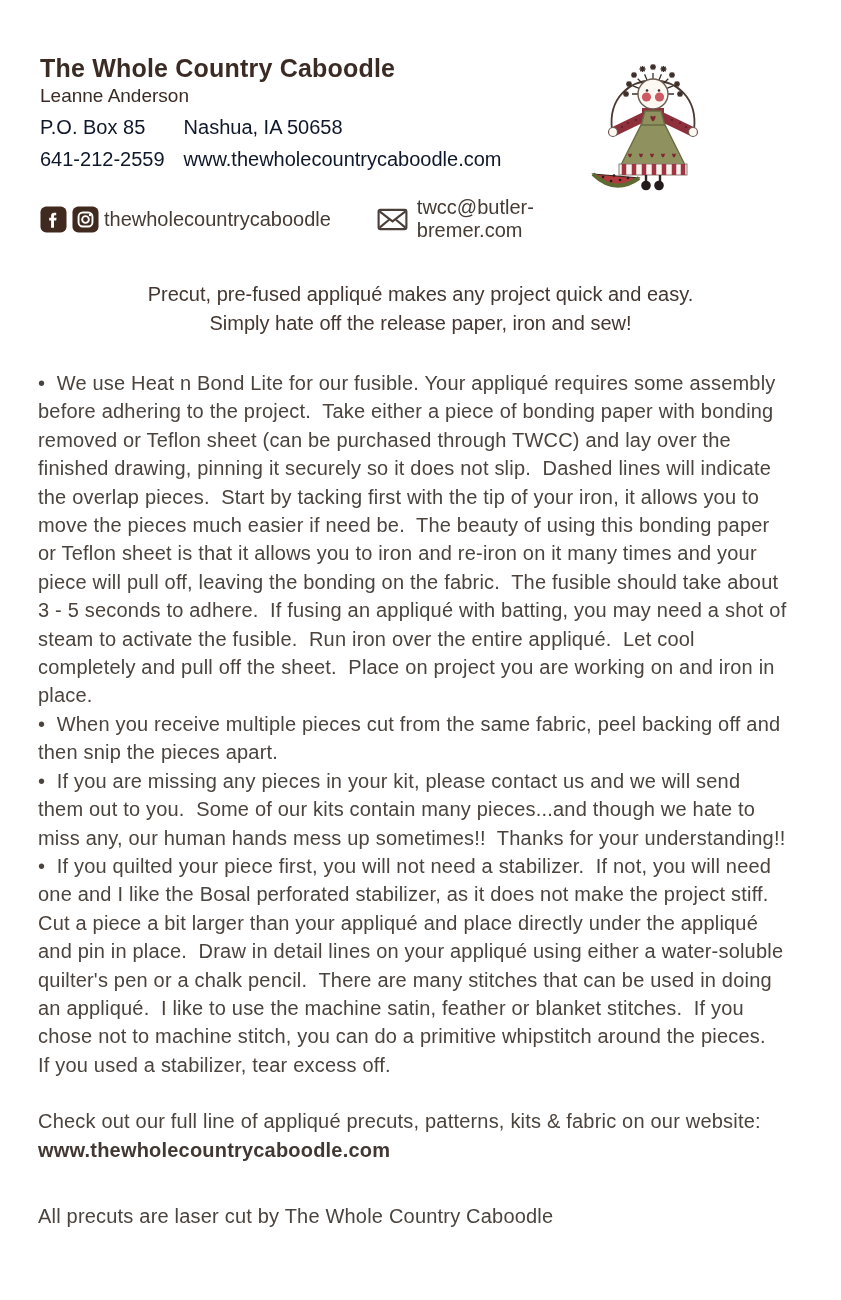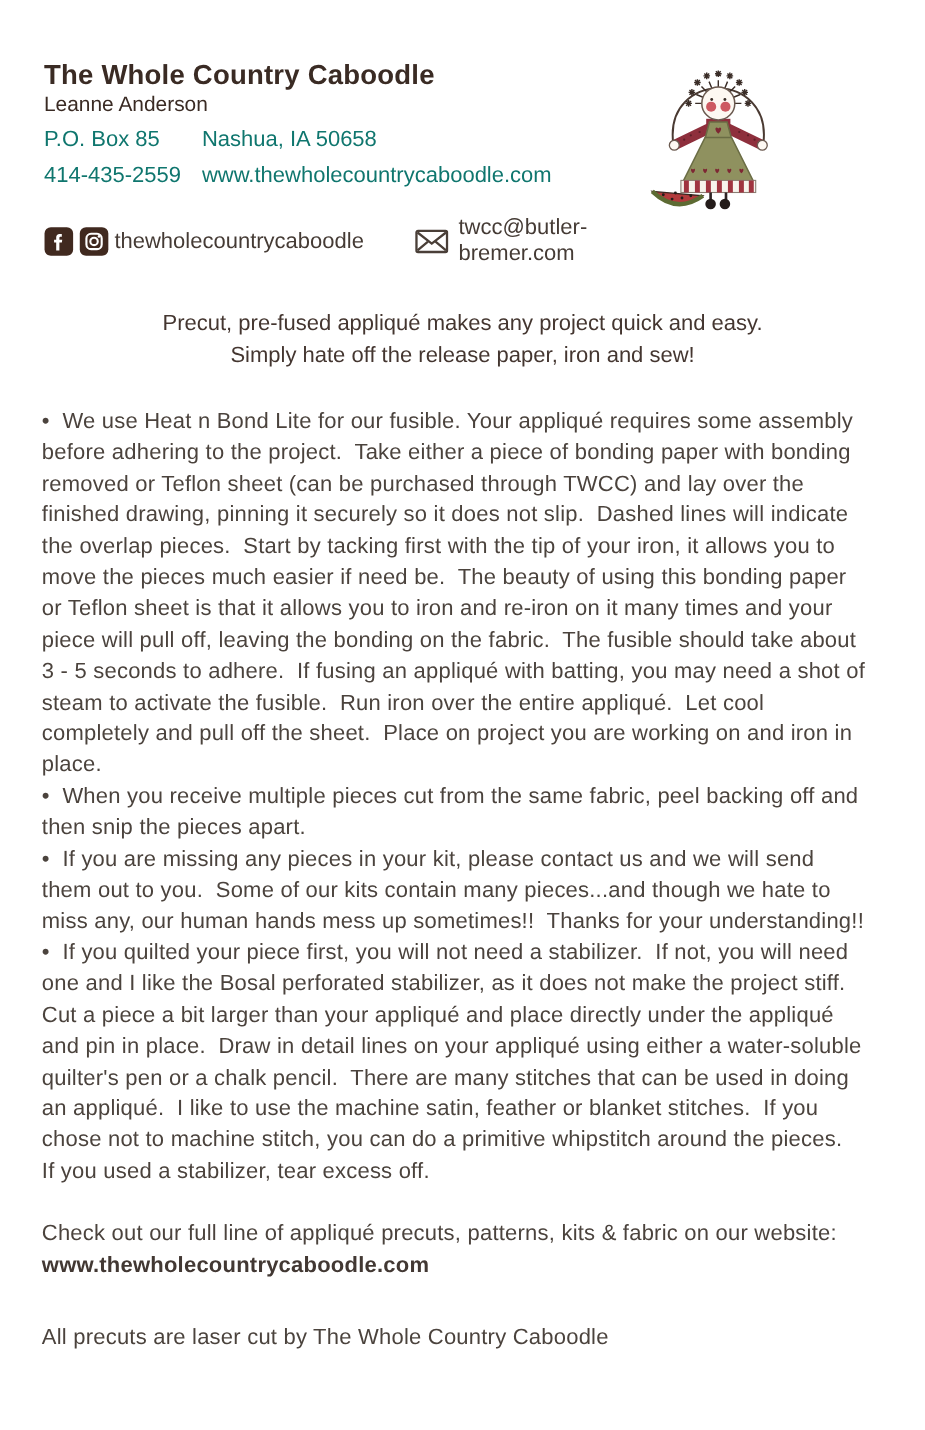--- a/index.html
+++ b/index.html
@@ -5,21 +5,21 @@
   html,body { margin:0; padding:0; background:#ffffff; }
   .page {
     position:relative; width:841px; height:1300px; background:#ffffff;
     font-family:"Liberation Sans", sans-serif; color:#4b433d; overflow:hidden;
   }
   
   .header { display:flex; padding:54px 30px 0 40px; }
   .contact { flex:1; }
   .company { margin:0; font-size:25px; font-weight:bold; color:#3a2b24; letter-spacing:.2px; }
   .owner   { font-size:19px; font-weight:normal; color:#3a2b24; margin-top:2px; }
-  .addr    { font-size:20px; color:#0f766e; margin-top:9px; }
+  .addr    { font-size:20px; color:#0f172a; margin-top:9px; }
   .addr .col1 { display:inline-block; min-width:138px; }
   .social  { margin-top:25px; display:flex; align-items:center; font-size:20px; color:#453b35; }
   .social svg { display:block; }
   .icon-gap { margin-right:5px; }
   .env-wrap { margin-left:46px; margin-right:9px; display:flex; align-items:center; }
   .logo { width:132px; height:142px; margin-right:91px; flex:none; }
   
   .intro { margin-top:38px; text-align:center; font-size:20px; font-weight:normal;
            line-height:29px; color:#443630; }
   .intro p { margin:0; }
@@ -40,21 +40,21 @@
 
   <div class="header">
     <div class="contact">
       <h1 class="company">The Whole Country Caboodle</h1>
       <div class="owner">Leanne Anderson</div>
       <div class="addr">
         <span class="col1">P.O. Box 85</span>
         <span>Nashua, IA 50658</span>
       </div>
       <div class="addr">
-        <span class="col1">414-435-2559</span>
+        <span class="col1">641-212-2559</span>
         <span>www.thewholecountrycaboodle.com</span>
       </div>
       <div class="social">
         <span class="icon-gap">
           <svg width="27" height="27" viewBox="0 0 28 28">
             <rect x="0.5" y="0.5" width="27" height="27" rx="6" fill="#40291f"></rect>
             <path d="M16.8 7 h-2.2 c-1.9 0 -3.1 1.2 -3.1 3.2 V12.3 h-2 v2.8 h2 V22.5 h3 v-7.4 h2.3 l.4 -2.8 h-2.7 v-1.5 c0 -.8 .3 -1.2 1.2 -1.2 h1.1 Z" fill="#ffffff"></path>
           </svg>
         </span>
         <span class="icon-gap">

